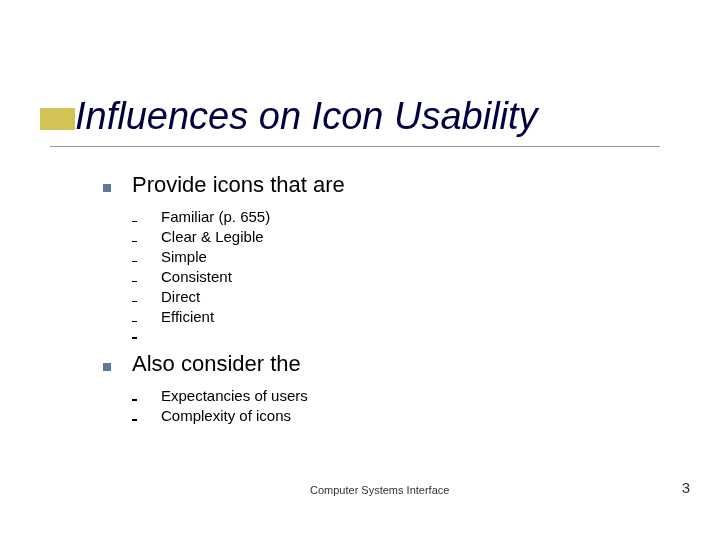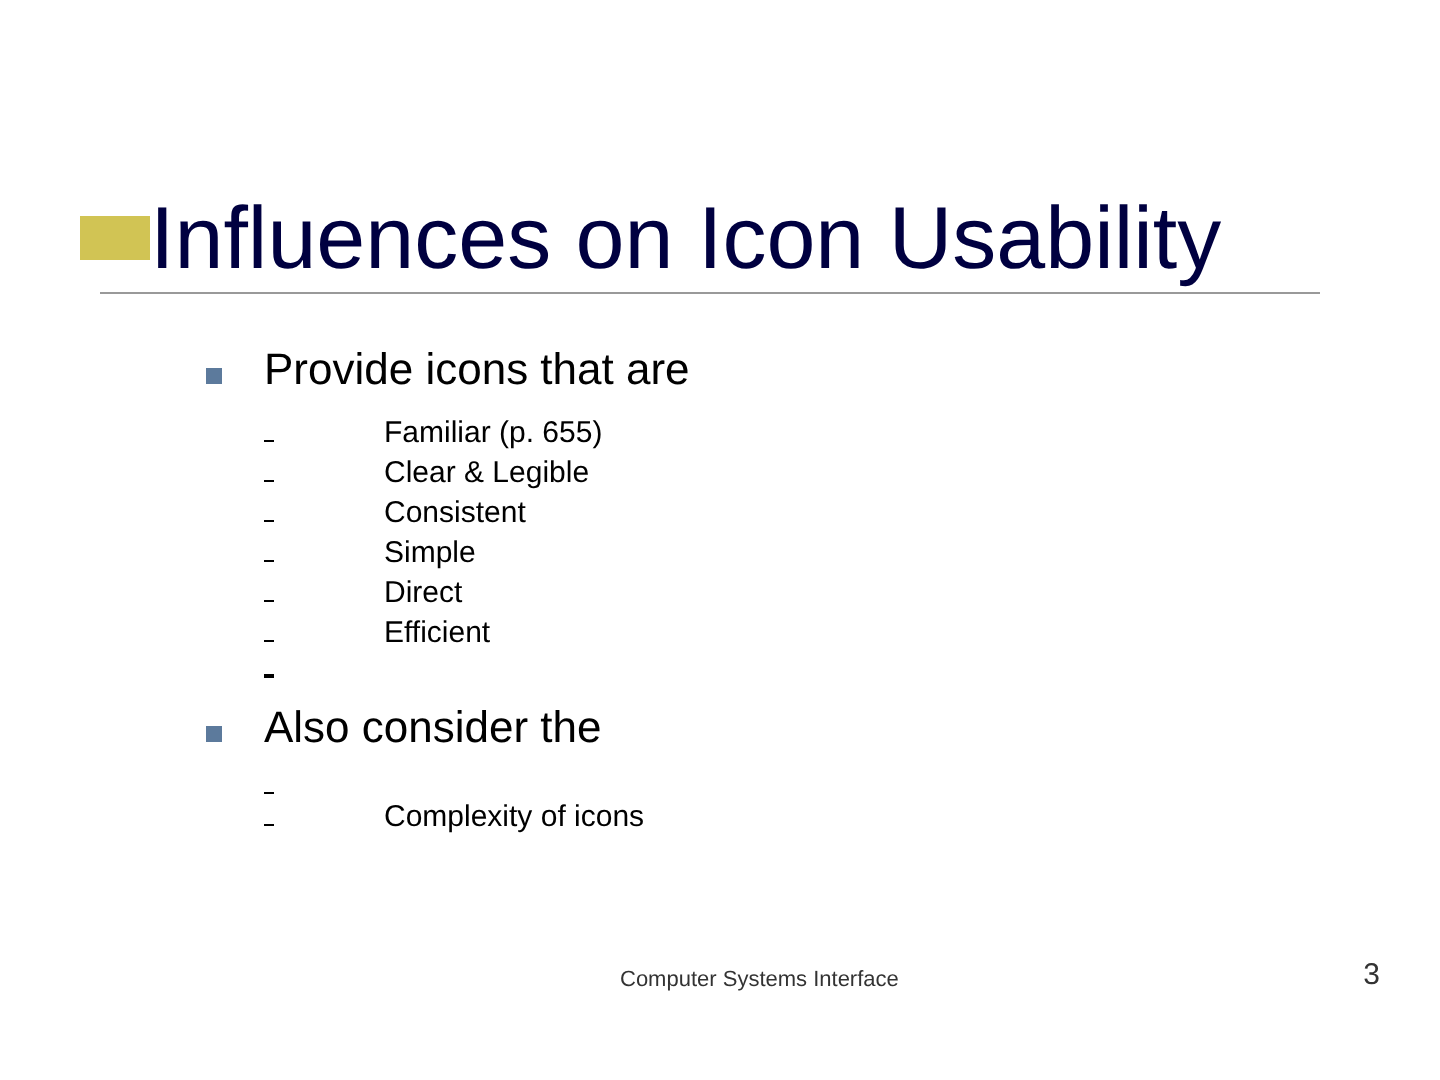--- a/index.html
+++ b/index.html
@@ -17,24 +17,25 @@
       top: 108px;
       width: 35px;
       height: 22px;
       background: #d1c454;
       z-index: 1;
     }
     .slide-title {
       position: absolute;
       left: 75px;
       top: 95px;
-      font-size: 44px;
+      font-size: 38px;
       color: #000040;
       font-weight: 400;
       z-index: 2;
+      font-style: italic;
     }
     .title-underline {
       position: absolute;
       left: 50px;
       top: 146px;
       width: 610px;
       height: 1px;
       background: #999;
     }
     .content {
@@ -57,21 +58,20 @@
     }
     .level1-text {
       font-size: 22px;
       color: #000;
     }
     .level2 {
       display: flex;
       align-items: baseline;
       margin-left: 29px;
       margin-bottom: 3px;
-      gap: 31px;
     }
     .dash-bullet {
       width: 5px;
       height: 1.5px;
       background: #000;
       margin-right: 24px;
       margin-top: 9px;
       flex-shrink: 0;
     }
     .level2-text {
@@ -110,25 +110,25 @@
     <div class="level2">
       <div class="dash-bullet"></div>
       <div class="level2-text">Familiar (p. 655)</div>
     </div>
     <div class="level2">
       <div class="dash-bullet"></div>
       <div class="level2-text">Clear &amp; Legible</div>
     </div>
     <div class="level2">
       <div class="dash-bullet"></div>
-      <div class="level2-text">Consistent</div>
+      <div class="level2-text">Simple</div>
     </div>
     <div class="level2">
       <div class="dash-bullet"></div>
-      <div class="level2-text">Simple</div>
+      <div class="level2-text">Consistent</div>
     </div>
     <div class="level2">
       <div class="dash-bullet"></div>
       <div class="level2-text">Direct</div>
     </div>
     <div class="level2">
       <div class="dash-bullet"></div>
       <div class="level2-text">Efficient</div>
     </div>
     <div class="level2">
@@ -136,20 +136,21 @@
     </div>
   </div>
 
   <div class="level1">
     <div class="sq-bullet"></div>
     <div class="level1-text">Also consider the</div>
   </div>
   <div>
     <div class="level2">
       <div class="dash-bullet"></div>
+      <div class="level2-text">Expectancies of users</div>
     </div>
     <div class="level2">
       <div class="dash-bullet"></div>
       <div class="level2-text">Complexity of icons</div>
     </div>
   </div>
 </div>
 
 <div class="footer-note">Computer Systems Interface</div>
 <div class="page-num">3</div>

